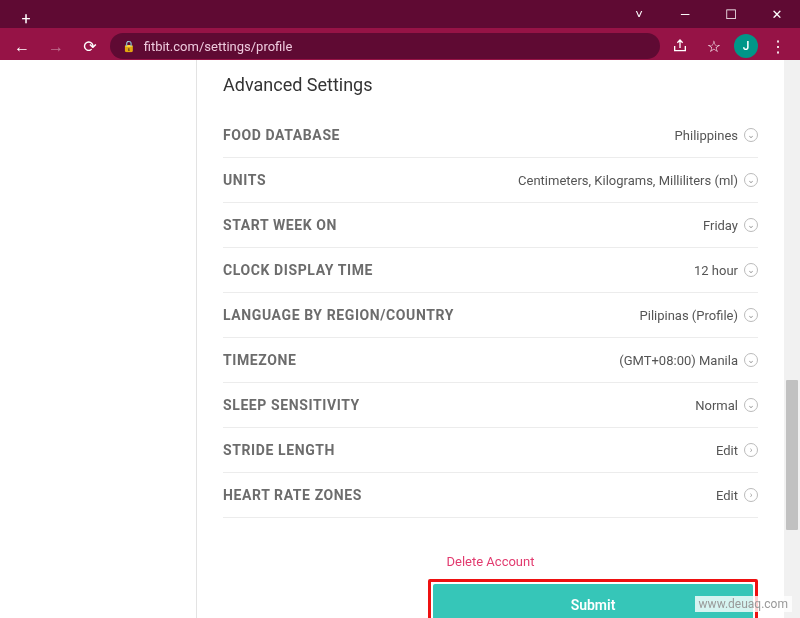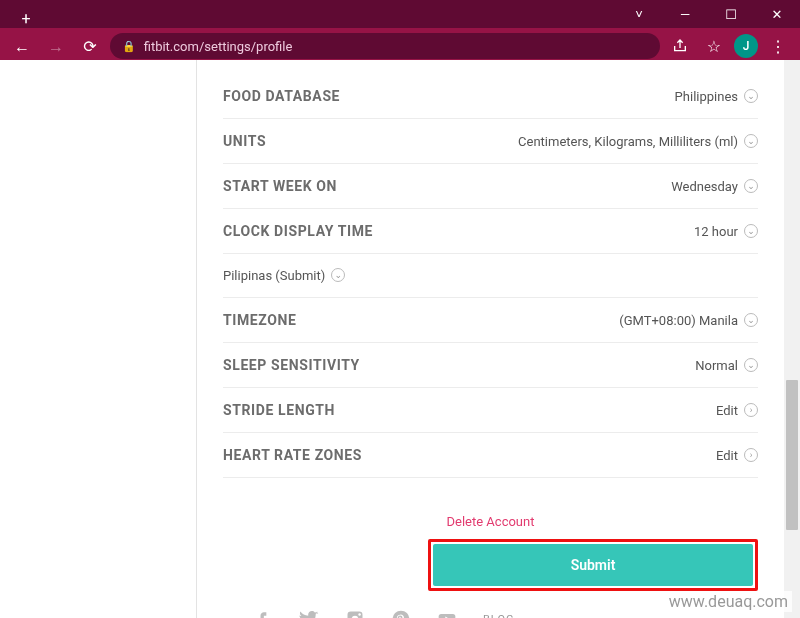--- a/index.html
+++ b/index.html
@@ -40,21 +40,21 @@
 
 .actions { display:flex; align-items:center; margin-top:26px; gap:0;flex-direction:column; }
 .delete { color:#e23b6f; font-size:13px; padding:10px 18px; }
 .submit-wrap { margin-left:auto; border:3px solid #e11; padding:2px; border-radius:2px; }
 .submit { background:#36c6b8; color:#fff; border:none; width:320px; height:42px; font-size:14px; font-weight:600; border-radius:2px; cursor:pointer; }
 
 .social { display:flex; align-items:center; gap:26px; padding:18px 0 0 30px; color:#bdbdbd; }
 .social svg { width:20px; height:20px; fill:#bdbdbd; }
 .blog { font-size:11px; letter-spacing:1px; color:#999; }
 
-.watermark { position:absolute; bottom:6px; right:8px; font-size:16px; color:#999; background:rgba(255,255,255,.8); padding:1px 4px;margin-left:32px; }
+.watermark { position:absolute; bottom:6px; right:8px; font-size:12px; color:#999; background:rgba(255,255,255,.8); padding:1px 4px;margin-left:32px; }
 </style>
 </head>
 <body>
 
 <div class="titlebar">
   <div class="winbtn">˅</div>
   <div class="winbtn">—</div>
   <div class="winbtn">☐</div>
   <div class="winbtn close">✕</div>
 </div>
@@ -80,52 +80,54 @@
   <div class="navbtn">☆</div>
   <div class="avatar">
       <span>J</span>
     </div>
   <div class="navbtn">⋮</div>
 </div>
 
 <div class="viewport">
   <div class="leftspace"></div>
   <div class="main">
+    <h2 class="section">Advanced Settings</h2>
 
     <div class="row">
       <span class="label">FOOD DATABASE</span>
       <span class="value">
           <span>Philippines</span>
           <span class="chev">⌄</span>
         </span>
     </div>
     <div class="row">
       <span class="label">UNITS</span>
       <span class="value">
           <span>Centimeters, Kilograms, Milliliters (ml)</span>
           <span class="chev">⌄</span>
         </span>
     </div>
     <div class="row">
       <span class="label">START WEEK ON</span>
       <span class="value">
-          <span>Wednesday</span>
+          <span>Friday</span>
           <span class="chev">⌄</span>
         </span>
     </div>
     <div class="row">
       <span class="label">CLOCK DISPLAY TIME</span>
       <span class="value">
           <span>12 hour</span>
           <span class="chev">⌄</span>
         </span>
     </div>
     <div class="row">
+      <span class="label">LANGUAGE BY REGION/COUNTRY</span>
       <span class="value">
-          <span>Pilipinas (Submit)</span>
+          <span>Pilipinas (Profile)</span>
           <span class="chev">⌄</span>
         </span>
     </div>
     <div class="row">
       <span class="label">TIMEZONE</span>
       <span class="value">
           <span>(GMT+08:00) Manila</span>
           <span class="chev">⌄</span>
         </span>
     </div>

